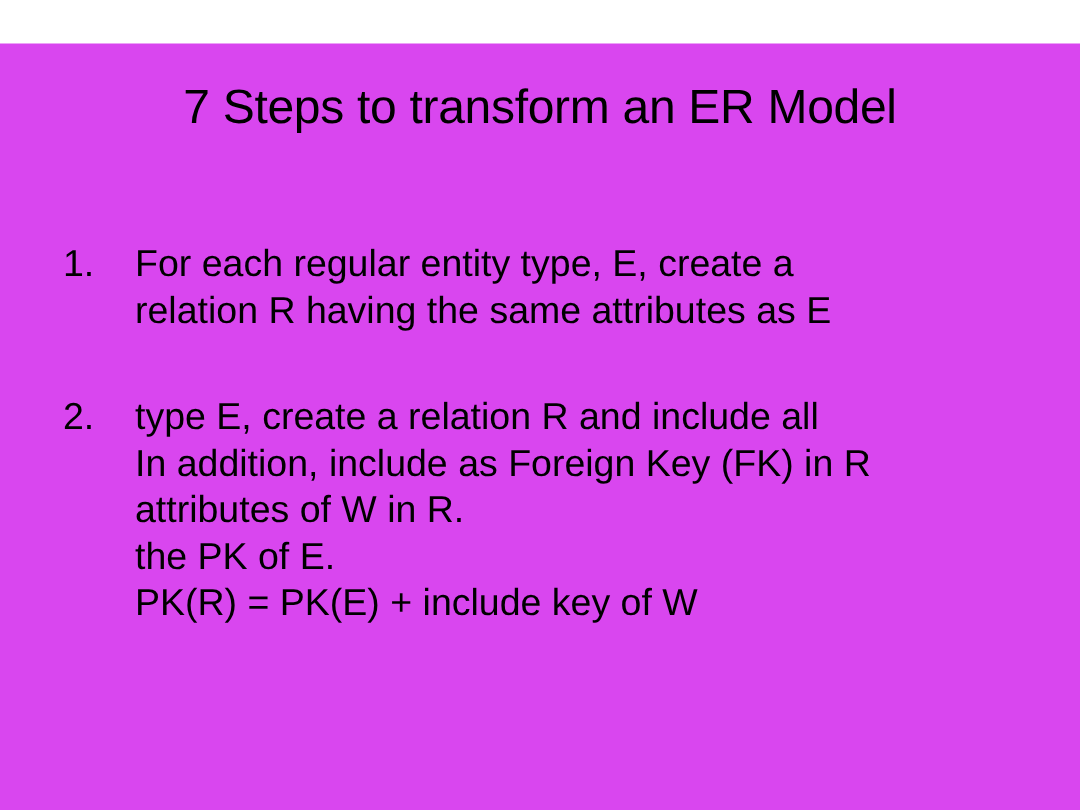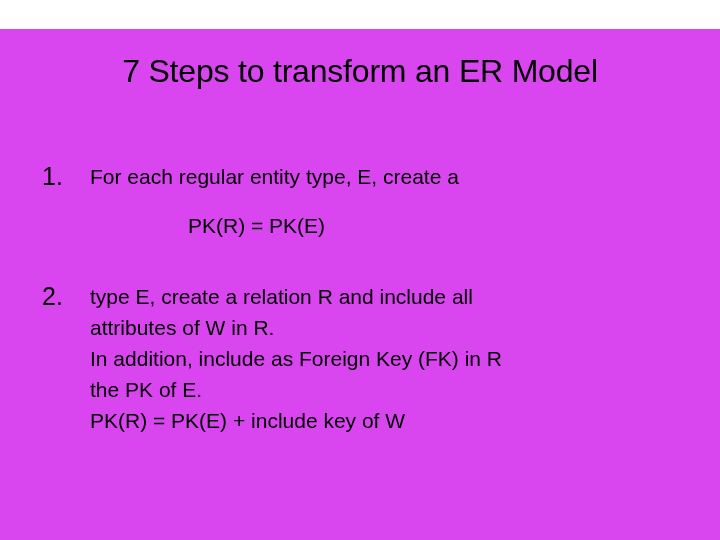--- a/index.html
+++ b/index.html
@@ -60,21 +60,21 @@
     left: 42px;
     top: 0;
     width: 40px;
     font-size: 25px;
     line-height: 31px;
     text-align: left;
     color: #000000;
   }
   .item-line {
     display: block;
-    font-size: 21px;
+    font-size: 25px;
     line-height: 31px;
     color: #000000;
     white-space: nowrap;
   }
   .item-line.indented {
     padding-left: 98px;
   }
   .item-line.spaced-above {
     margin-top: 18px;
   }
@@ -86,26 +86,26 @@
 
   <div class="slide-title">
     <span class="title-line">7 Steps to transform an ER Model</span>
   </div>
 
   <div class="body-list">
 
     <div class="list-item">
       <span class="item-marker">1.</span>
       <span class="item-line">For each regular entity type, E, create a</span>
-      <span class="item-line indented spaced-above">PK(R) = PK(E)</span>
+      <span class="item-line">relation R having the same attributes as E</span>
     </div>
 
     <div class="list-item">
       <span class="item-marker">2.</span>
       <span class="item-line">type E, create a relation R and include all</span>
+      <span class="item-line">In addition, include as Foreign Key (FK) in R</span>
       <span class="item-line">attributes of W in R.</span>
-      <span class="item-line">In addition, include as Foreign Key (FK) in R</span>
       <span class="item-line">the PK of E.</span>
       <span class="item-line">PK(R) = PK(E) + include key of W</span>
     </div>
 
   </div>
 </div>
 
 </body></html>

